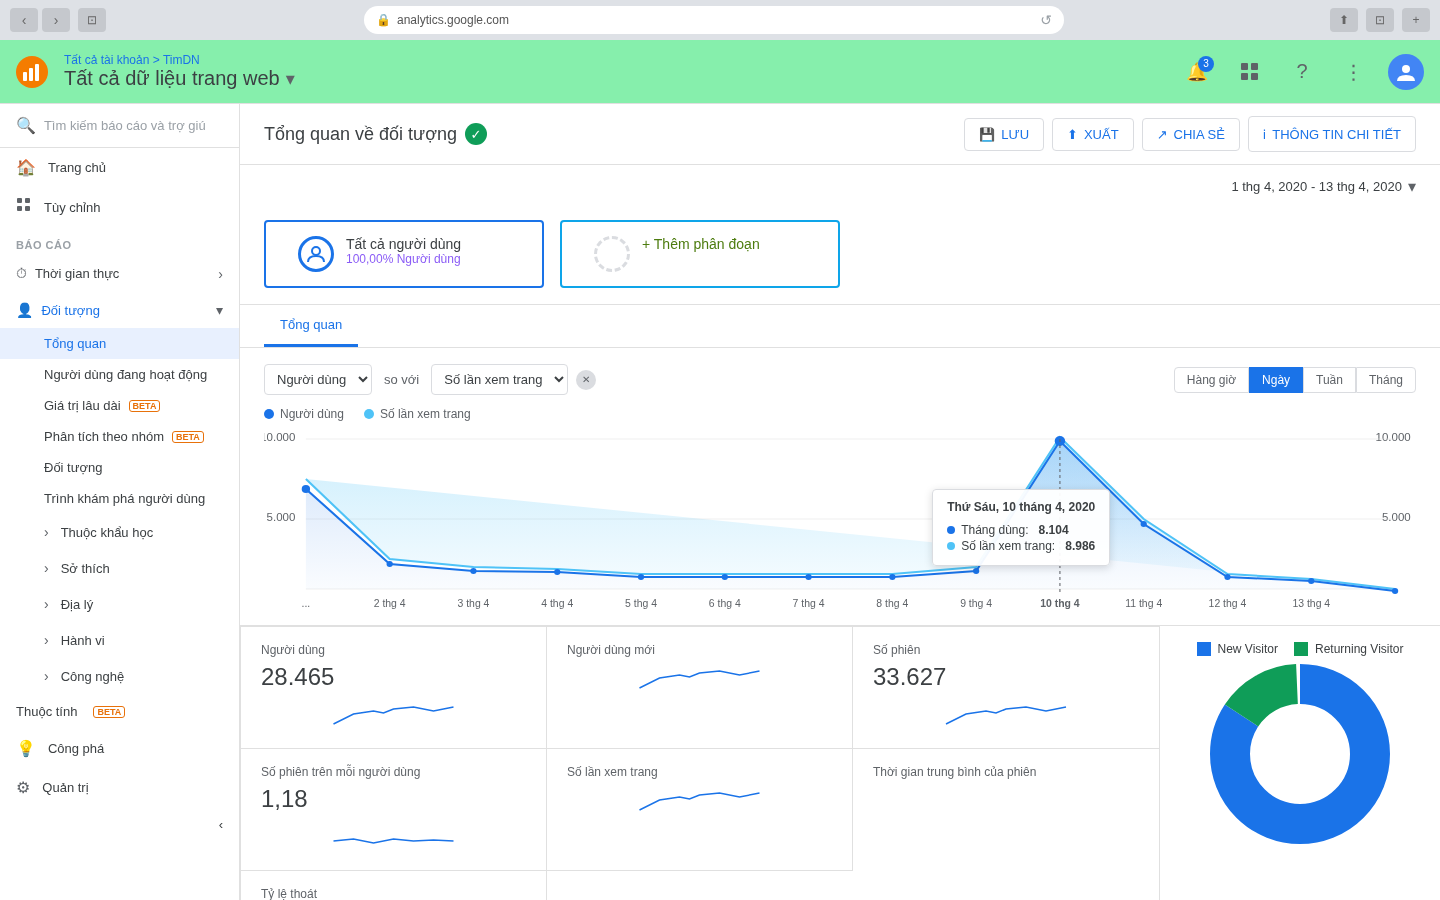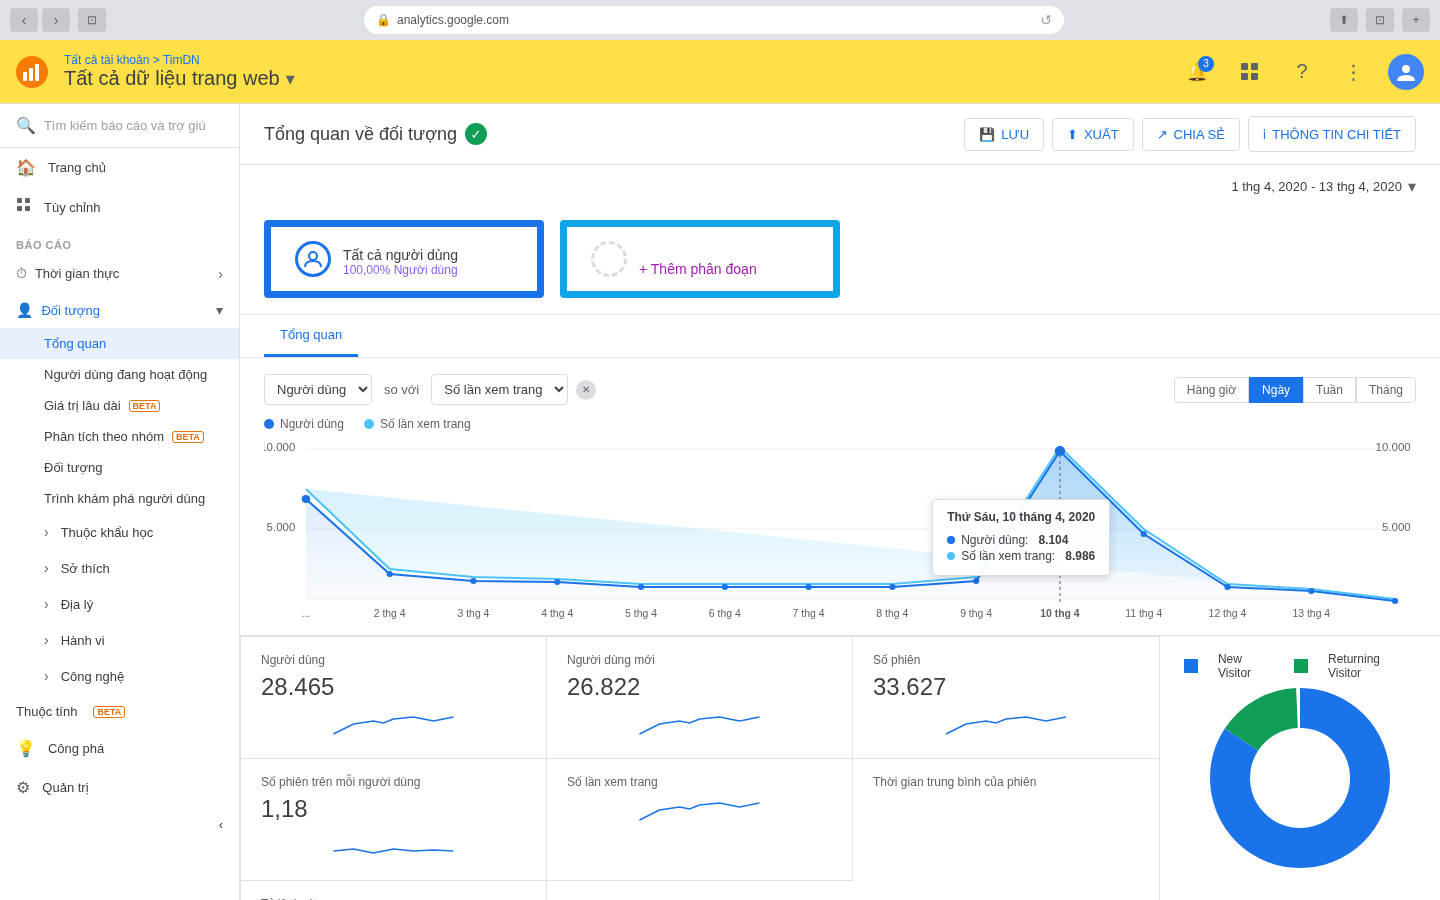--- a/index.html
+++ b/index.html
@@ -7,21 +7,21 @@
 
     
     .browser-chrome { background: #dee1e6; height: 40px; display: flex; align-items: center; padding: 0 10px; gap: 8px; }
     .browser-nav-btns { display: flex; gap: 4px; }
     .nav-btn { width: 28px; height: 24px; background: #c5c8cd; border-radius: 4px; display: flex; align-items: center; justify-content: center; font-size: 14px; color: #666; cursor: pointer; }
     .browser-address { flex: 1; max-width: 700px; margin: 0 auto; background: #fff; border-radius: 20px; height: 28px; display: flex; align-items: center; padding: 0 12px; gap: 6px; font-size: 12px; color: #555; }
     .browser-controls { display: flex; gap: 8px; margin-left: auto; }
     .browser-ctrl-btn { width: 28px; height: 24px; background: #c5c8cd; border-radius: 4px; display: flex; align-items: center; justify-content: center; font-size: 12px; color: #666; cursor: pointer; }
 
     
-    .app-header { height: 64px; background: #fde047; border-bottom: 1px solid #e0e0e0; display: flex; align-items: center; padding: 0 16px; gap: 16px; }
+    .app-header { height: 64px; background: #86efac; border-bottom: 1px solid #e0e0e0; display: flex; align-items: center; padding: 0 16px; gap: 16px; }
     .logo-icon { width: 32px; height: 32px; background: #f57c00; border-radius: 50%; display: flex; align-items: center; justify-content: center; color: white; font-weight: bold; font-size: 16px; }
     .breadcrumb { font-size: 12px; color: #5f6368; }
     .breadcrumb span { color: #1a73e8; cursor: pointer; }
     .property-selector { display: flex; align-items: center; gap: 6px; font-size: 20px; color: #3c4043; font-weight: 400; cursor: pointer; }
     .property-selector .dropdown-arrow { font-size: 18px; color: #5f6368; }
     .header-right { margin-left: auto; display: flex; align-items: center; gap: 16px; }
     .header-icon { width: 36px; height: 36px; border-radius: 50%; display: flex; align-items: center; justify-content: center; cursor: pointer; color: #5f6368; font-size: 18px; position: relative; }
     .notif-badge { position: absolute; top: 2px; right: 2px; background: #1a73e8; color: white; border-radius: 50%; width: 16px; height: 16px; font-size: 10px; display: flex; align-items: center; justify-content: center; }
     .avatar { width: 36px; height: 36px; border-radius: 50%; background: #4285f4; display: flex; align-items: center; justify-content: center; color: white; font-weight: 500; font-size: 16px; }
 
@@ -55,27 +55,27 @@
 
     
     .page-header { background: #fff; padding: 12px 24px; display: flex; align-items: center; justify-content: space-between; border-bottom: 1px solid #e0e0e0; }
     .page-title { display: flex; align-items: center; gap: 8px; font-size: 18px; font-weight: 400; color: #3c4043; }
     .page-title .check-icon { color: #0f9d58; font-size: 20px; }
     .page-actions { display: flex; align-items: center; gap: 8px; }
     .action-btn { display: flex; align-items: center; gap: 6px; padding: 8px 14px; border: 1px solid #dadce0; border-radius: 4px; background: #fff; cursor: pointer; font-size: 13px; color: #1a73e8; font-weight: 500; }
 
     
     .segment-row { background: #fff; padding: 16px 24px; display: flex; gap: 16px; border-bottom: 1px solid #e0e0e0; }
-    .segment-card { border: 7px solid #0ea5e9; border-radius: 4px; padding: 14px 24px; display: flex; align-items: flex-end; gap: 12px; min-width: 280px; cursor: pointer; }
+    .segment-card { border: 2px solid #0ea5e9; border-radius: 4px; padding: 14px 32px; display: flex; align-items: flex-start; gap: 12px; min-width: 280px; cursor: pointer; }
     .segment-card.active { border-color: #1a73e8; }
     .segment-circle { width: 36px; height: 36px; border-radius: 50%; border: 3px solid #1a73e8; display: flex; align-items: center; justify-content: center; }
     .segment-circle.empty { border-color: #dadce0; border-style: dashed; }
     .segment-info .name { font-size: 14px; font-weight: 500; color: #3c4043; }
     .segment-info .sub { font-size: 12px; color: #8b5cf6; }
-    .add-segment { display: flex; align-items: center; gap: 8px; font-size: 14px; color: #a21caf; }
+    .add-segment { display: flex; align-items: center; gap: 8px; font-size: 14px; color: #4d7c0f; }
 
     
     .tab-bar { background: #fff; padding: 0 24px; border-bottom: 1px solid #e0e0e0; }
     .tab { display: inline-block; padding: 12px 16px; font-size: 13px; cursor: pointer; color: #5f6368; border-bottom: 3px solid transparent; }
     .tab.active { color: #1a73e8; border-bottom-color: #1a73e8; font-weight: 500; }
 
     
     .chart-section { background: #fff; margin: 0; padding: 16px 24px; border-bottom: 1px solid #e0e0e0; }
     .chart-controls { display: flex; align-items: center; gap: 8px; margin-bottom: 12px; flex-wrap: wrap; }
     .metric-select { border: 1px solid #dadce0; border-radius: 4px; padding: 6px 8px; font-size: 13px; color: #3c4043; background: #fff; cursor: pointer; }
@@ -104,21 +104,21 @@
     .date-range { text-align: right; padding: 12px 24px 8px; font-size: 13px; color: #3c4043; background: #fff; display: flex; justify-content: flex-end; align-items: center; gap: 6px; cursor: pointer; }
     .date-range .dropdown-arrow { font-size: 16px; color: #5f6368; }
     .stats-grid { display: grid; grid-template-columns: repeat(3, 1fr); gap: 0; border: 1px solid #e0e0e0; margin-bottom: 0; }
     .stat-card { padding: 16px 20px; border-right: 1px solid #e0e0e0; border-bottom: 1px solid #e0e0e0; }
     .stat-card:nth-child(3n) { border-right: none; }
     .stat-card:nth-child(n+7) { border-bottom: none; }
     .stat-label { font-size: 12px; color: #5f6368; margin-bottom: 6px; }
     .stat-value { font-size: 24px; font-weight: 300; color: #3c4043; margin-bottom: 8px; }
     .mini-chart { height: 30px; width: 100%; }
     .donut-legend { display: flex; gap: 16px; margin-bottom: 8px; font-size: 12px; }
-    .donut-legend-item { display: flex; align-items: center; gap: 20px; }
+    .donut-legend-item { display: flex; align-items: center; gap: 7px; }
     .donut-legend-dot { width: 12px; height: 12px; }
 
     .stats-donut-row { display: flex; background: #fff; }
     .stats-left { flex: 1; }
     .donut-right { width: 280px; padding: 16px 24px; display: flex; flex-direction: column; align-items: center; }
   </style>
 </head>
 <body>
 
 <div class="browser-chrome">
@@ -428,21 +428,21 @@
           <text x="840" y="178" font-size="10" fill="#5f6368" text-anchor="middle">11 thg 4</text>
           <text x="920" y="178" font-size="10" fill="#5f6368" text-anchor="middle">12 thg 4</text>
           <text x="1000" y="178" font-size="10" fill="#5f6368" text-anchor="middle">13 thg 4</text>
         </svg>
 
         
         <div class="chart-tooltip">
           <div class="tooltip-date">Thứ Sáu, 10 tháng 4, 2020</div>
           <div class="tooltip-row">
             <div class="tooltip-dot" style="background:#1a73e8;"></div>
-            <span>Người dùng:</span>
+            <span>Tháng dùng:</span>
             <span style="margin-left:4px; font-weight:600;">8.104</span>
           </div>
           <div class="tooltip-row">
             <div class="tooltip-dot" style="background:#4fc3f7;"></div>
             <span>Số lần xem trang:</span>
             <span style="margin-left:4px; font-weight:600;">8.986</span>
           </div>
         </div>
       </div>
     </div>
@@ -453,21 +453,20 @@
 
           <div class="stat-card">
             <div class="stat-label">Người dùng</div>
             <div class="stat-value">28.465</div>
             <svg class="mini-chart" viewBox="0 0 120 30">
               <polyline points="0,25 20,15 40,12 50,14 60,10 80,8 100,12 120,8" fill="none" stroke="#1a73e8" stroke-width="1.5"></polyline>
             </svg>
           </div>
           <div class="stat-card">
             <div class="stat-label">Người dùng mới</div>
-            <div class="stat-value">26.822</div>
             <svg class="mini-chart" viewBox="0 0 120 30">
               <polyline points="0,25 20,15 40,12 50,14 60,10 80,8 100,12 120,8" fill="none" stroke="#1a73e8" stroke-width="1.5"></polyline>
             </svg>
           </div>
           <div class="stat-card">
             <div class="stat-label">Số phiên</div>
             <div class="stat-value">33.627</div>
             <svg class="mini-chart" viewBox="0 0 120 30">
               <polyline points="0,25 20,15 40,12 50,14 60,10 80,8 100,12 120,8" fill="none" stroke="#1a73e8" stroke-width="1.5"></polyline>
             </svg>

